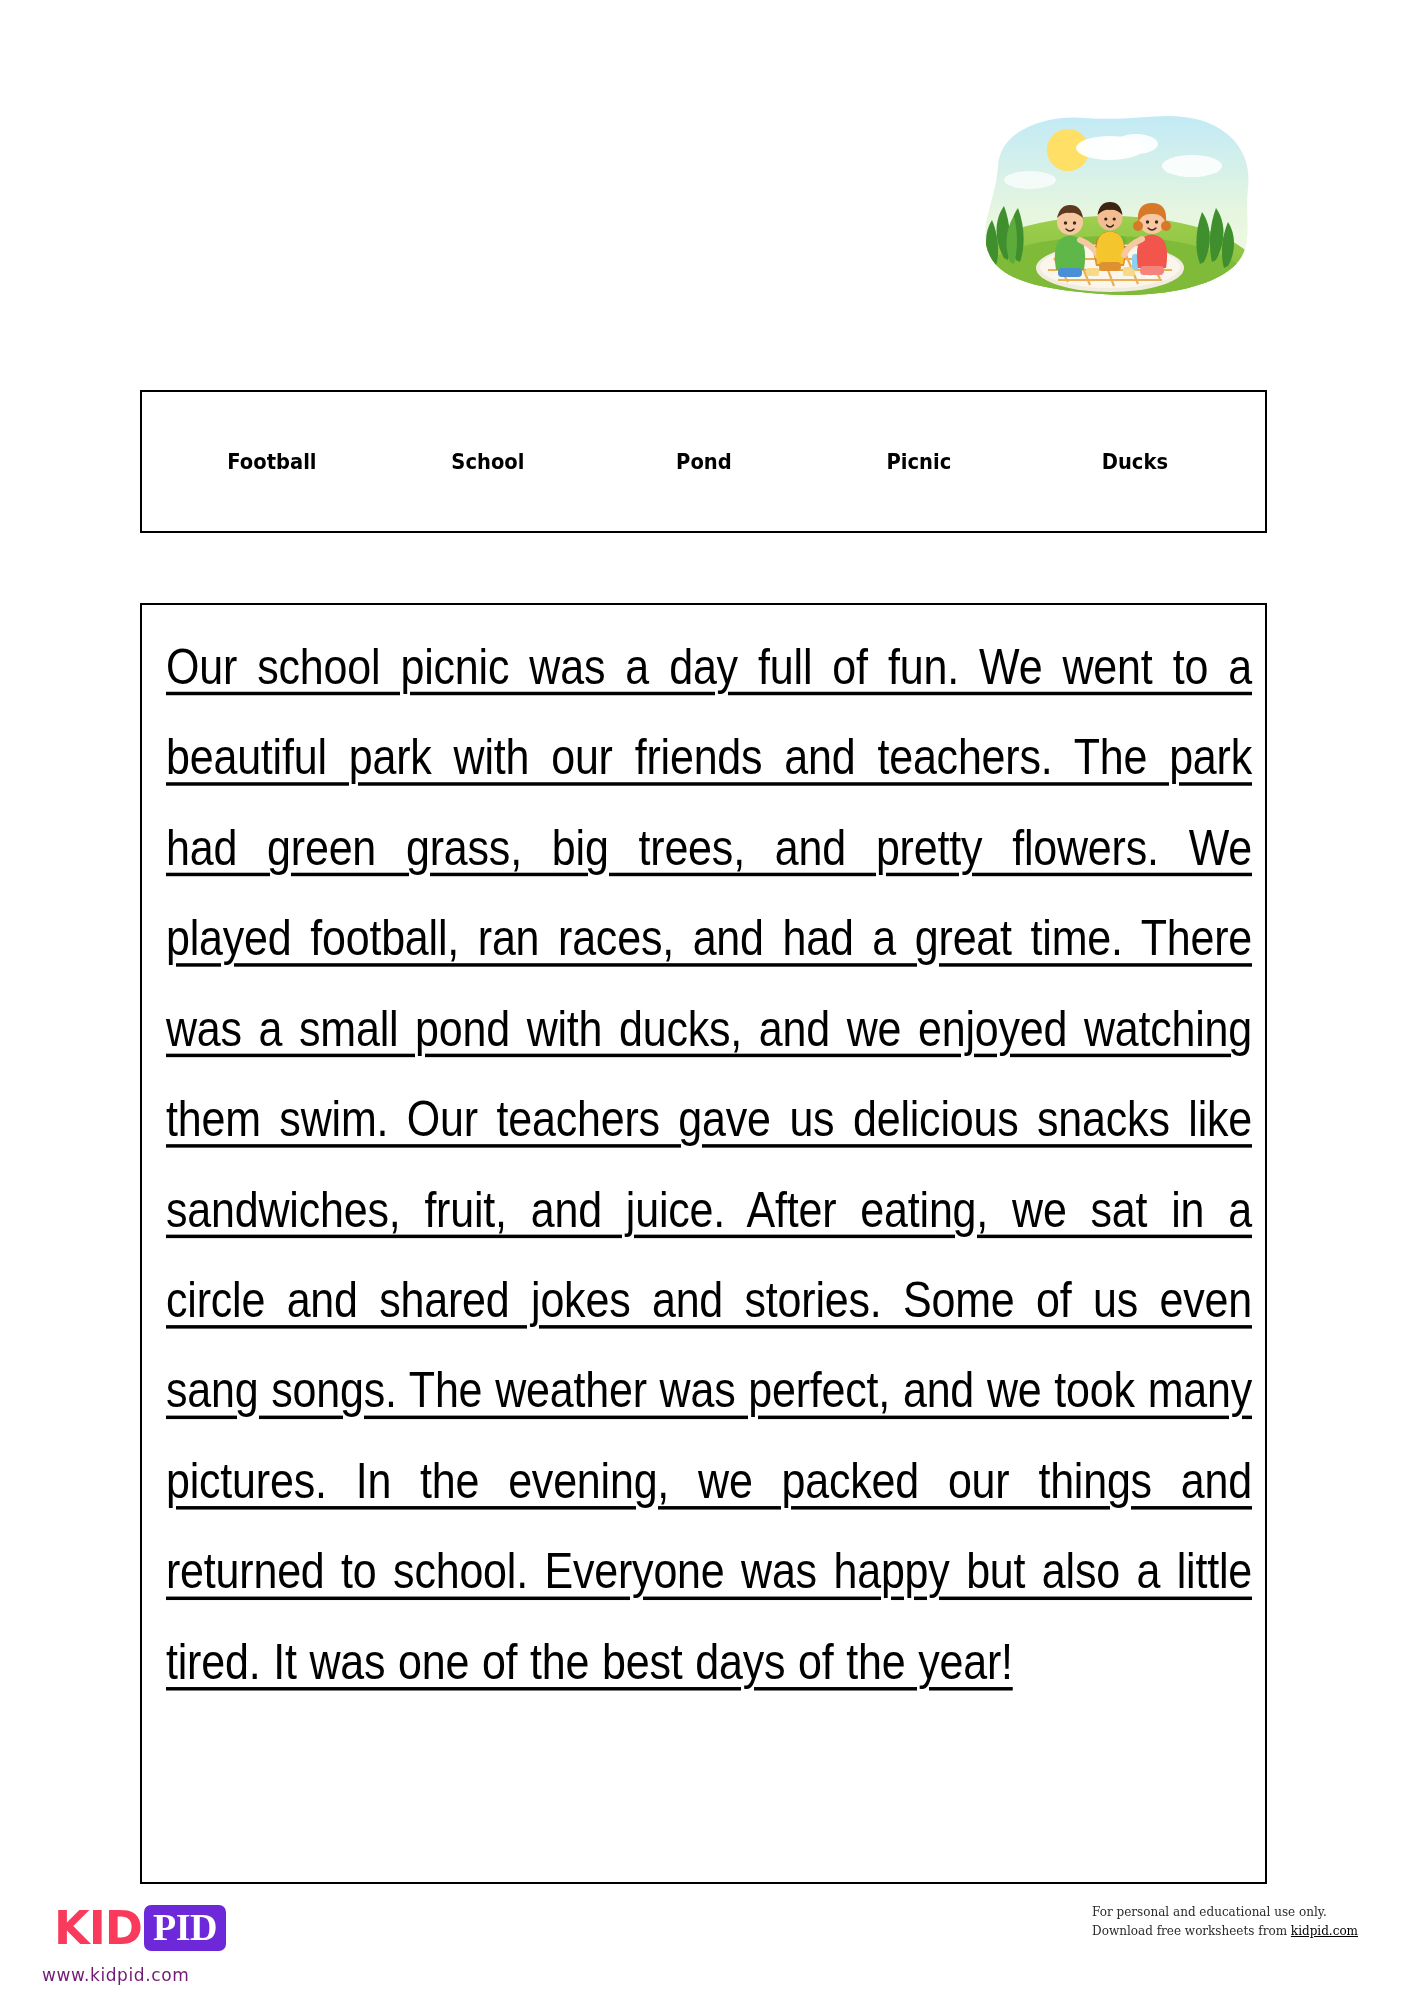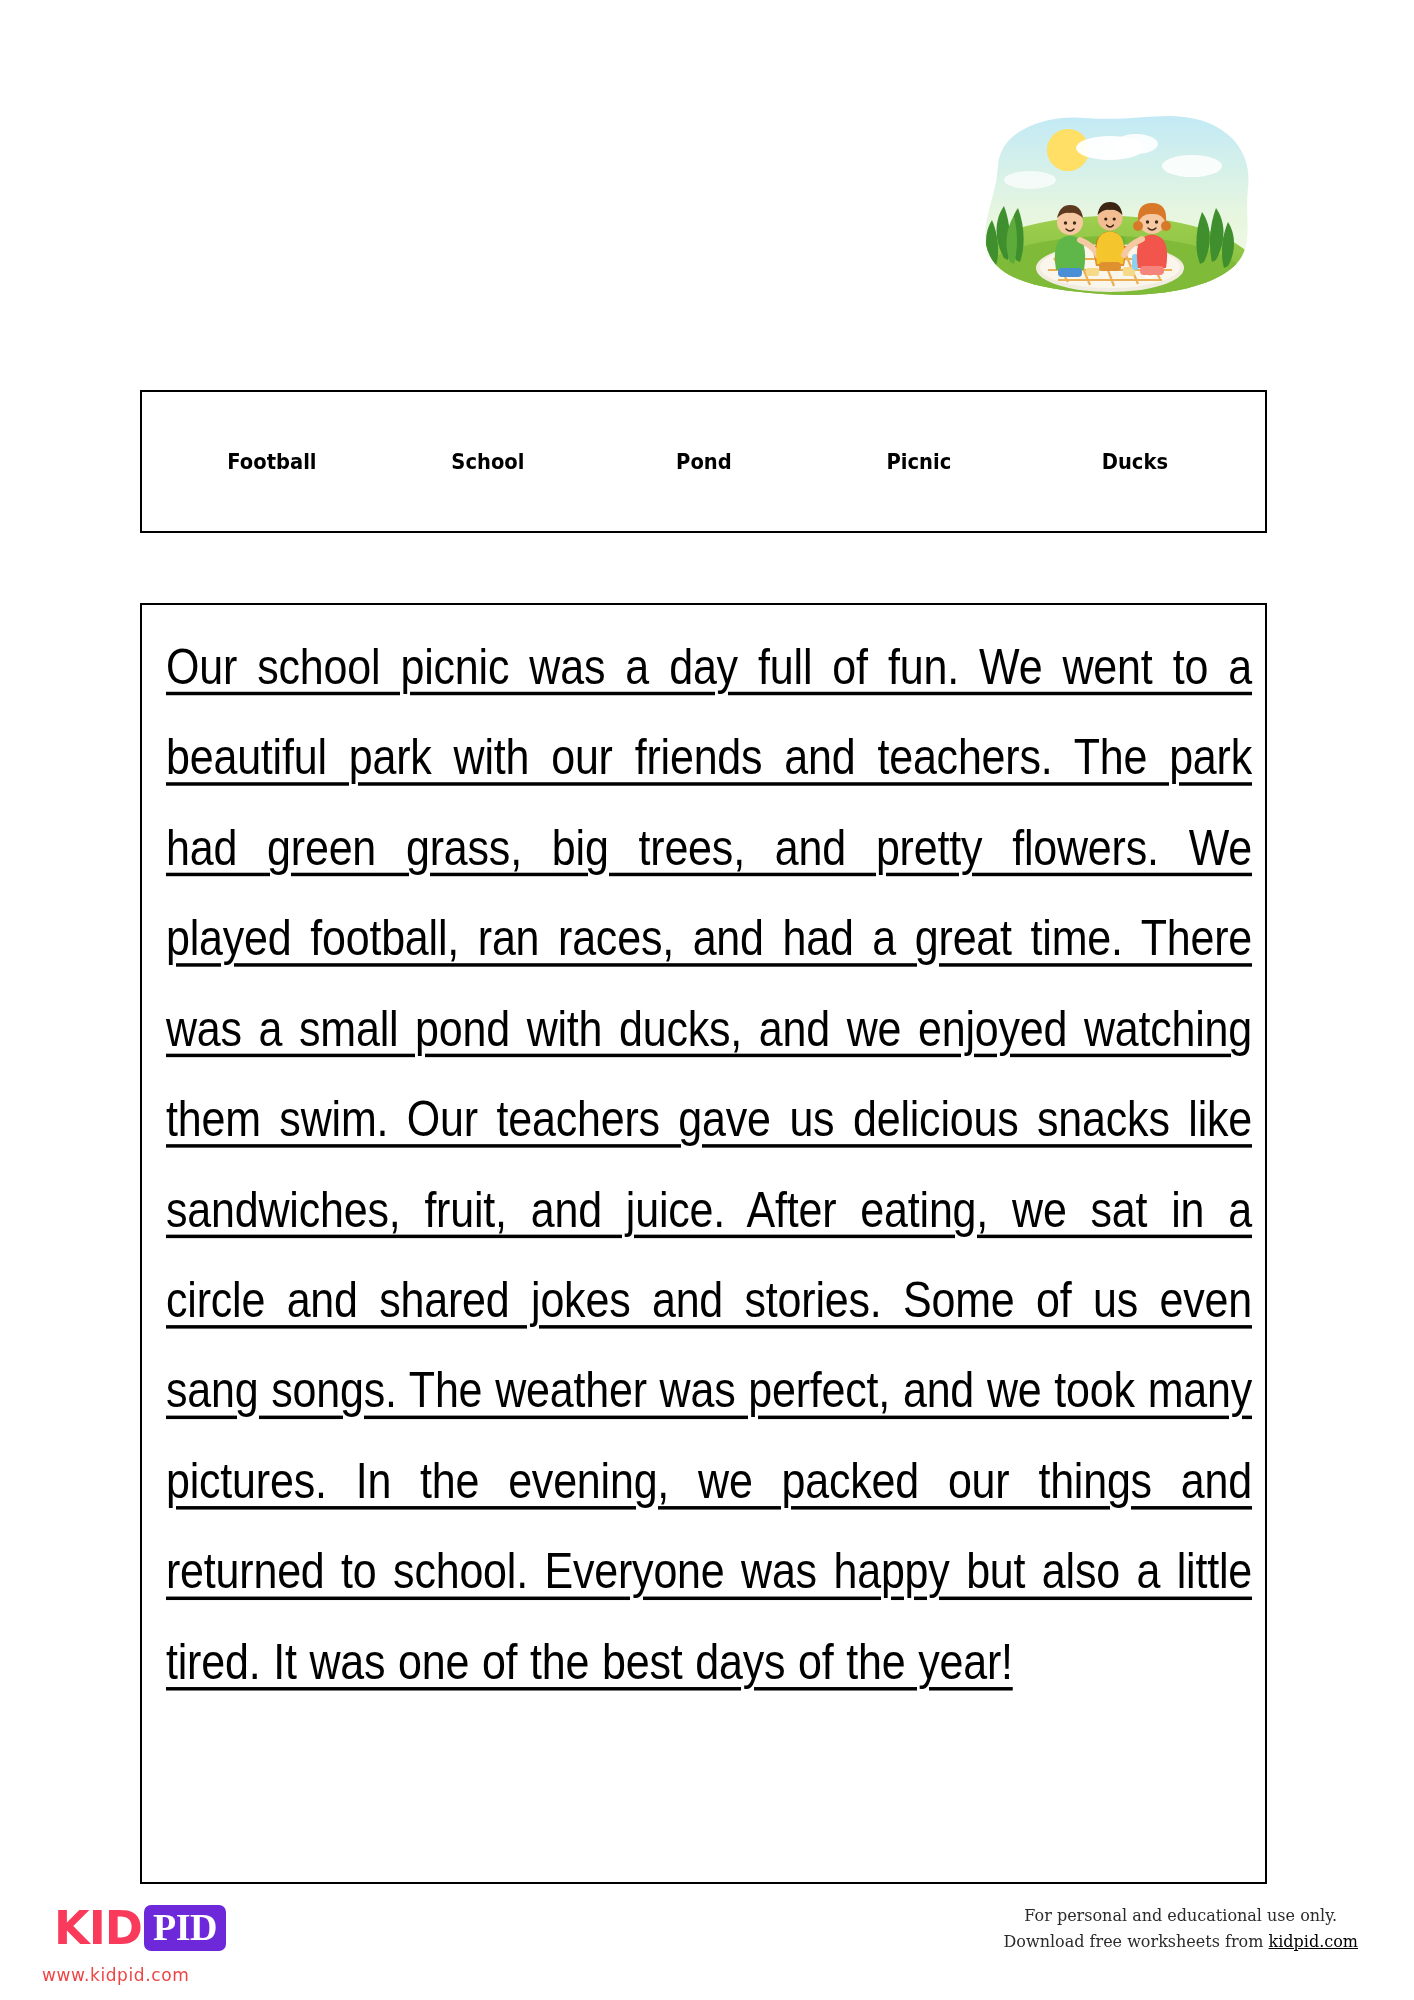--- a/index.html
+++ b/index.html
@@ -155,31 +155,31 @@
     background: #6d28d9;
     border-radius: 7px;
     padding: 3px 9px 5px 9px;
     letter-spacing: -0.5px;
     line-height: 1;
     margin-left: 2px;
   }
   .logo-url {
     font-family: "DejaVu Sans", sans-serif;
     font-size: 17px;
-    color: #ef4444;
+    color: #701a75;
     letter-spacing: 0.6px;
     margin-top: 9px;
   }
   .footer-note {
     position: absolute;
     right: 56px;
     top: 3px;
-    text-align: center;
+    text-align: left;
     font-family: "DejaVu Serif", serif;
-    font-size: 16px;
+    font-size: 12px;
     color: #2b2b2b;
     line-height: 1.62;
   }
   .footer-link {
     text-decoration: underline;
     color: #000000;
   }
 </style>
 </head>
 <body>

